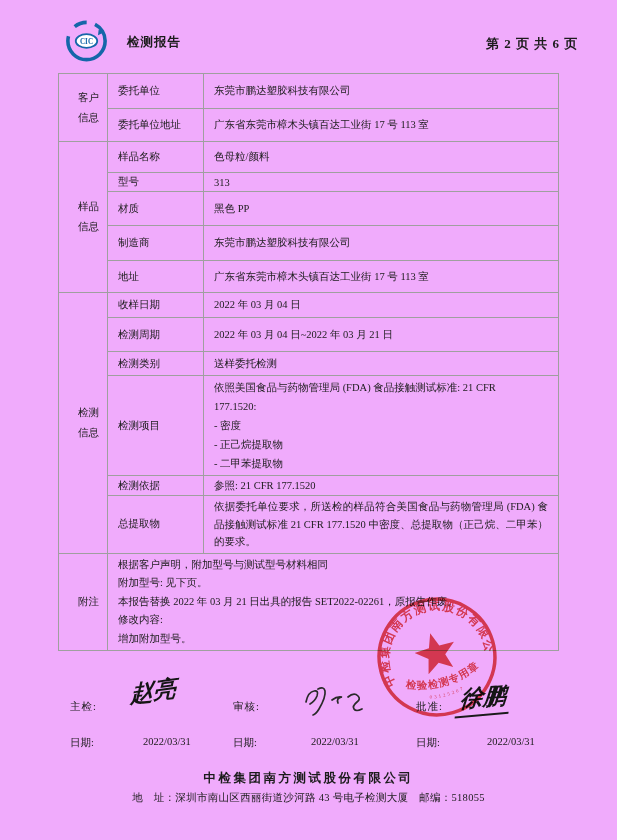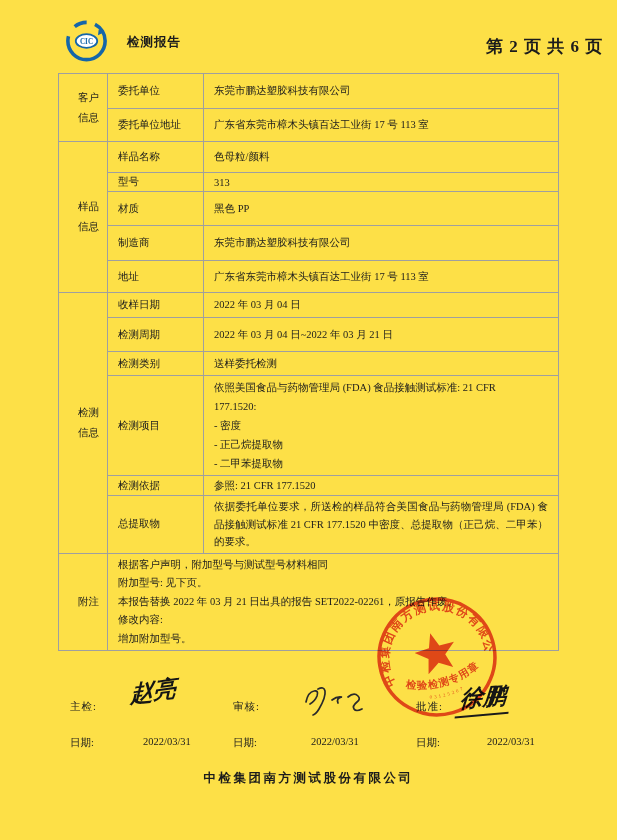--- a/index.html
+++ b/index.html
@@ -1,25 +1,25 @@
 <!DOCTYPE html>
 <html><head>
 <meta charset="utf-8">
 <style>
   html,body{margin:0;padding:0;background:#888;}
   .page{
-    position:relative;width:617px;height:840px;background:#fde047;
+    position:relative;width:617px;height:840px;background:#f0abfc;
     font-family:"Liberation Serif","DejaVu Serif",serif;color:#1c1c1c;
     overflow:hidden;margin:0 auto;
   }
   
   .hdr-logo{position:absolute;left:65px;top:19px;width:43px;height:44px;}
   .hdr-title{position:absolute;left:127px;top:34px;font-size:12.5px;font-weight:bold;letter-spacing:1px;}
   .hdr-no{position:absolute;left:236px;top:35px;font-size:11px;font-weight:bold;}
-  .hdr-pages{position:absolute;left:486px;top:35px;font-size:17px;font-weight:bold;letter-spacing:1px;}
+  .hdr-pages{position:absolute;left:486px;top:35px;font-size:13px;font-weight:bold;letter-spacing:1px;}
   
   table.report{
     position:absolute;left:58px;top:73px;width:500px;
     border-collapse:collapse;table-layout:fixed;
   }
   table.report td{
     border:1px solid #9f9f9f;font-size:10.5px;vertical-align:middle;
     padding:2px 8px 2px 10px;box-sizing:border-box;overflow:hidden;
   }
   td.cat{text-align:right;padding:2px 11px;line-height:20px;}
@@ -181,15 +181,16 @@
     <text font-size="10" font-weight="bold" fill="#df4343" letter-spacing="1" text-anchor="middle">
       <textPath href="#stamp-bot-arc" startOffset="50%">检验检测专用章</textPath>
     </text>
     <text font-size="4.6" fill="#df4343" letter-spacing="2.2" text-anchor="middle">
       <textPath href="#stamp-code-arc" startOffset="50%">03125207</textPath>
     </text>
   </svg>
 
   <div class="footer">
     <div class="f-company">中检集团南方测试股份有限公司</div>
+    <div class="f-line">地　址：深圳市南山区西丽街道沙河路 43 号电子检测大厦　邮编：518055</div>
   </div>
 
 </div>
 
 </body></html>

